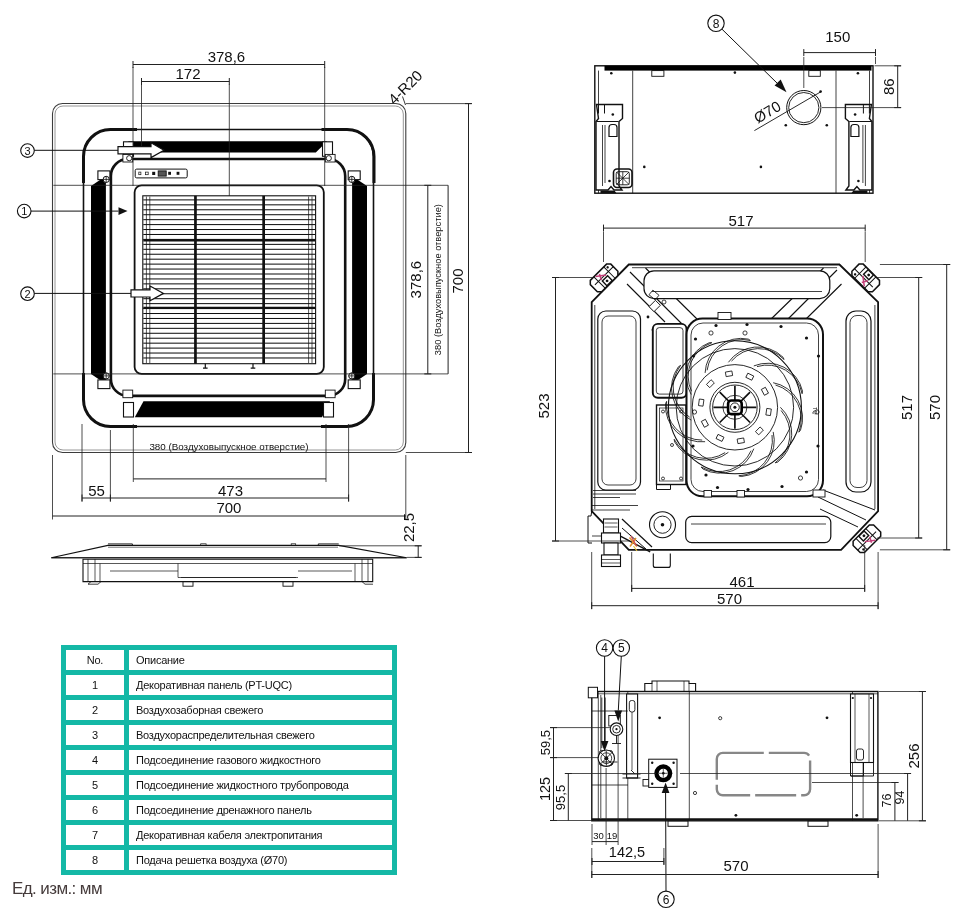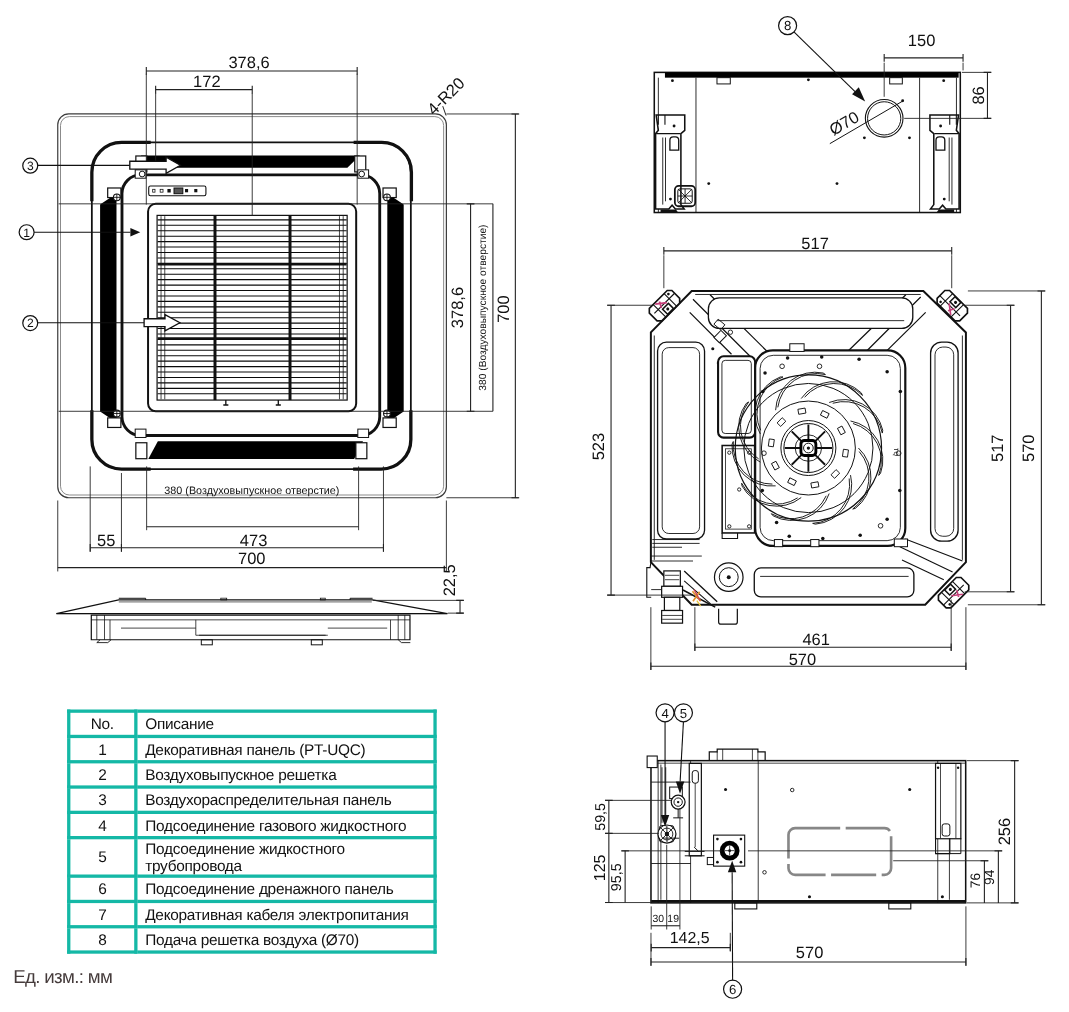--- a/index.html
+++ b/index.html
@@ -1,18 +1,18 @@
 <!DOCTYPE html>
 <html><head><meta charset="utf-8">
 <style>
 html,body{margin:0;padding:0;background:#fff;}
 #page{position:relative;width:972px;height:920px;font-family:"Liberation Sans",sans-serif;background:#fff;overflow:hidden;}
 svg text{font-family:"Liberation Sans",sans-serif;fill:#111;}
 #tbl{position:absolute;left:61px;top:645px;width:336px;border-collapse:collapse;table-layout:fixed;}
-#tbl td{border:3px solid #14b8a6;font-size:14px;letter-spacing:-0.25px;color:#111;height:20px;padding:0;vertical-align:middle;}
+#tbl td{border:5px solid #14b8a6;font-size:11px;letter-spacing:-0.25px;color:#111;height:20px;padding:0;vertical-align:middle;}
 #tbl .c1{width:58px;text-align:center;}
 #tbl .c2{padding-left:7px;}
 #units{position:absolute;left:12px;top:879px;font-size:17px;letter-spacing:-0.6px;color:#453b3b;}
 </style></head>
 <body>
 <div id="page">
 <svg width="972" height="920" viewBox="0 0 972 920">
 <rect width="972" height="920" fill="#fff"></rect>
 <rect x="52.5" y="103.5" width="353.3" height="349" rx="10" fill="#fff" stroke="#3c3c3c" stroke-width="1.1"></rect>
 <rect x="55" y="106" width="348.3" height="344" rx="8" fill="none" stroke="#8a8a8a" stroke-width="0.9"></rect>
@@ -451,25 +451,25 @@
         <tr>
           <td class="c1">No.</td>
           <td class="c2">Описание</td>
         </tr>
 <tr>
           <td class="c1">1</td>
           <td class="c2">Декоративная панель (PT-UQC)</td>
         </tr>
         <tr>
           <td class="c1">2</td>
-          <td class="c2">Воздуховыпускное решетка</td>
+          <td class="c2">Воздухозаборная свежего</td>
         </tr>
         <tr>
           <td class="c1">3</td>
-          <td class="c2">Воздухораспределительная панель</td>
+          <td class="c2">Воздухораспределительная свежего</td>
         </tr>
         <tr>
           <td class="c1">4</td>
           <td class="c2">Подсоединение газового жидкостного</td>
         </tr>
         <tr>
           <td class="c1">5</td>
           <td class="c2">Подсоединение жидкостного трубопровода</td>
         </tr>
         <tr>

